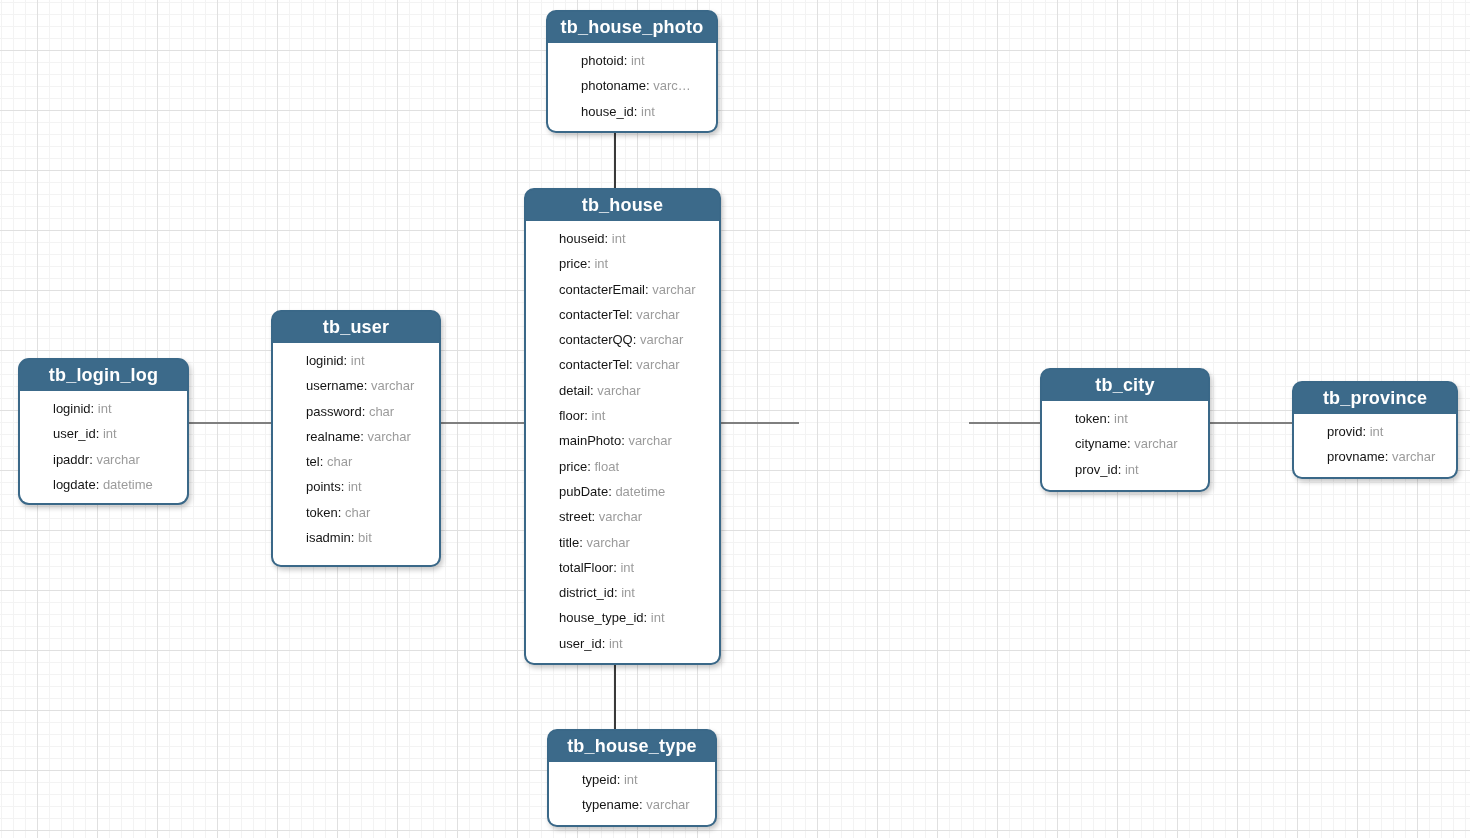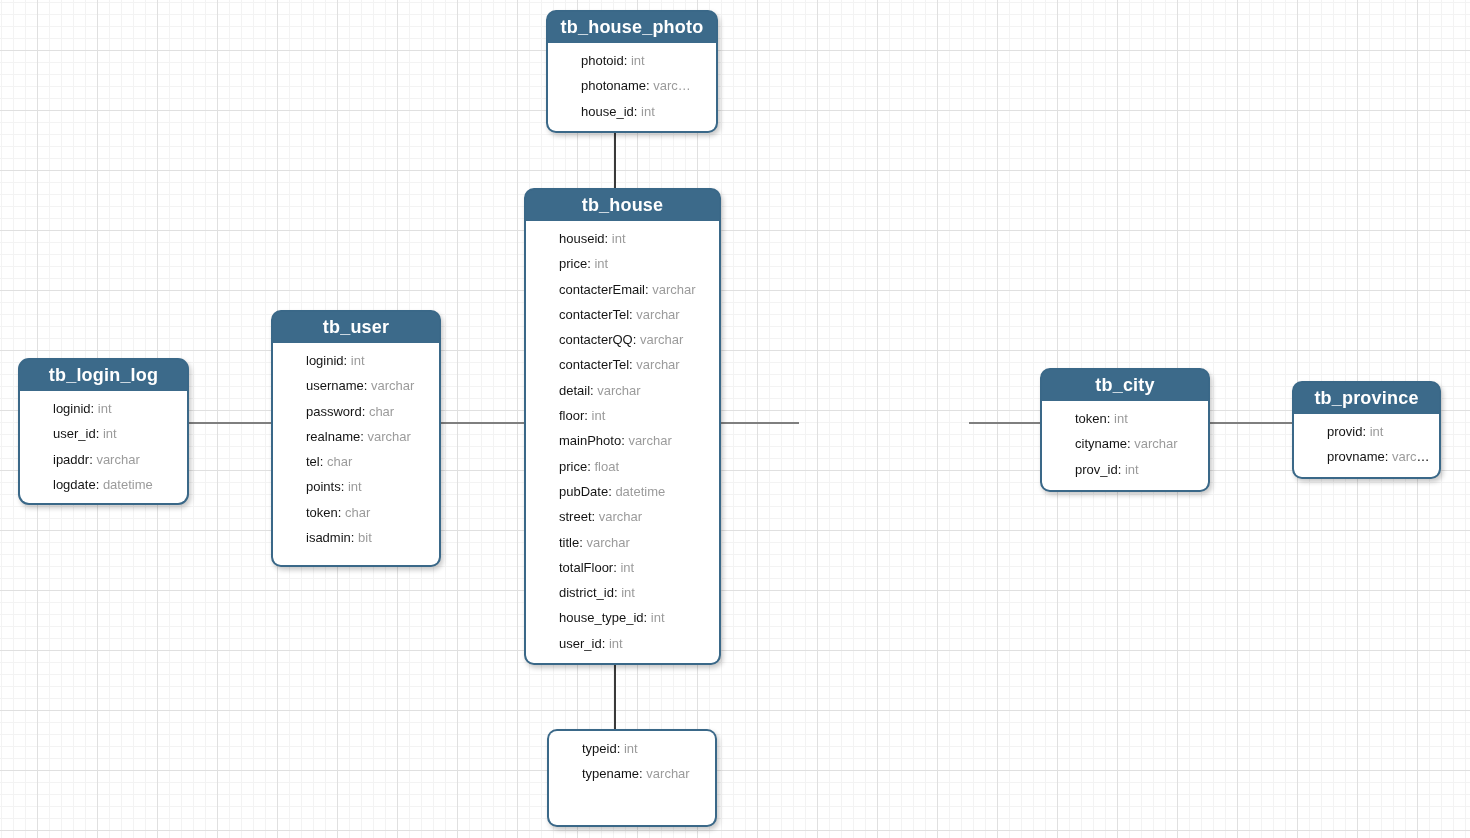--- a/index.html
+++ b/index.html
@@ -126,26 +126,27 @@
       </div>
     </div>
     <div class="erd-table" style="left: 1040px; top: 368px; width: 170px; height: 124px;">
       <div class="tbl-header">tb_city</div>
       <div class="tbl-body">
         <div class="row"><span class="fname">token</span><span class="fname">: </span><span class="ftype">int</span></div>
         <div class="row"><span class="fname">cityname</span><span class="fname">: </span><span class="ftype">varchar</span></div>
         <div class="row"><span class="fname">prov_id</span><span class="fname">: </span><span class="ftype">int</span></div>
       </div>
     </div>
-    <div class="erd-table" style="left: 1292px; top: 381px; width: 149px; height: 98px;">
+    <div class="erd-table" style="left: 1292px; top: 381px; width: 166px; height: 98px;">
       <div class="tbl-header">tb_province</div>
       <div class="tbl-body">
         <div class="row"><span class="fname">provid</span><span class="fname">: </span><span class="ftype">int</span></div>
         <div class="row"><span class="fname">provname</span><span class="fname">: </span><span class="ftype">varchar</span></div>
       </div>
     </div>
     <div class="erd-table" style="left: 547px; top: 729px; width: 170px; height: 98px;">
+      <div class="tbl-header">tb_house_type</div>
       <div class="tbl-body">
         <div class="row"><span class="fname">typeid</span><span class="fname">: </span><span class="ftype">int</span></div>
         <div class="row"><span class="fname">typename</span><span class="fname">: </span><span class="ftype">varchar</span></div>
       </div>
     </div>
   </div>
 
 </body></html>

